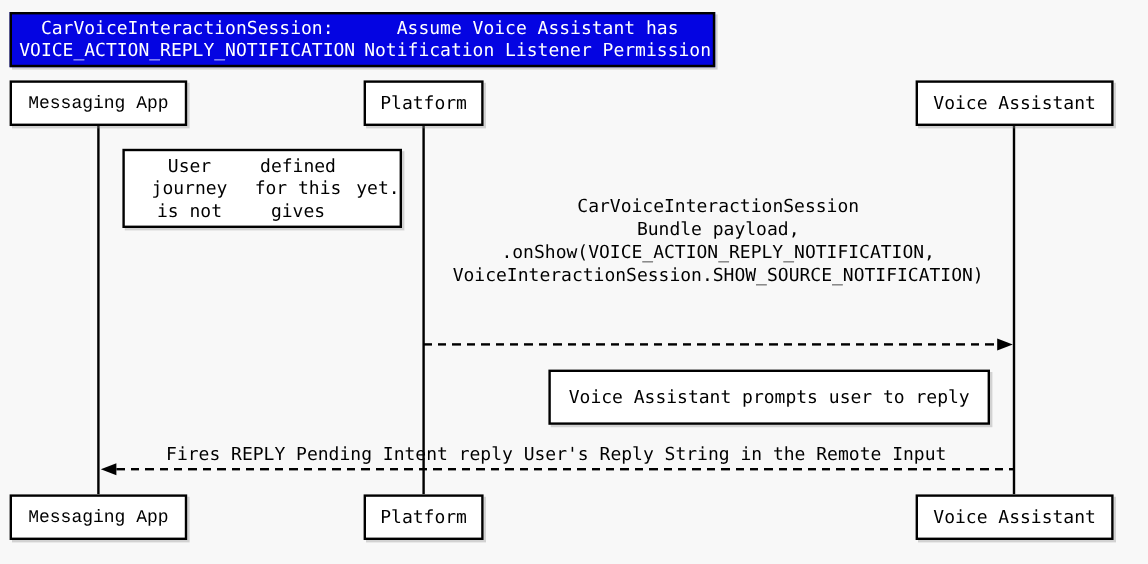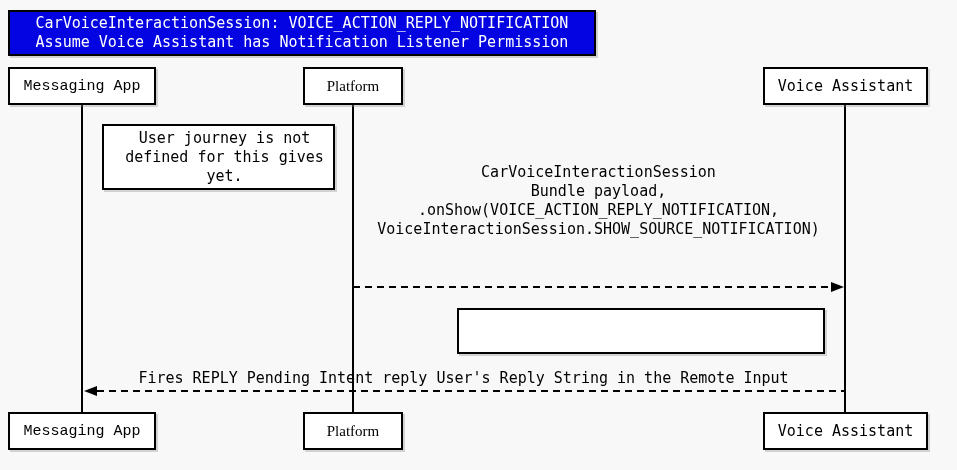--- a/index.html
+++ b/index.html
@@ -16,34 +16,34 @@
     font-family: "DejaVu Sans Mono", "Liberation Mono", monospace;
     font-size: 15px;
     color: #000000;
   }
   .box {
     position: absolute;
     box-sizing: border-box;
     border: 2px solid #000000;
     background: #ffffff;
     display: flex;
-    flex-direction: column;
+    flex-direction: row;
     align-items: center;
     justify-content: center;
     text-align: center;
     line-height: 19px;
     box-shadow: 2px 2px 0 rgba(140,140,140,0.35);
   }
   .title-box {
     left: 8px; top: 10px; width: 588px; height: 46px;
     background: #0404e2;
     color: #ffffff;
   }
   .actor-ma       { left: 8px;   width: 148px; font-family: Liberation Mono, monospace; }
-  .actor-platform { left: 303px; width: 100px; font-family: Liberation Serif, serif; }
+  .actor-platform { left: 303px; width: 100px; }
   .actor-va       { left: 763px; width: 165px; }
   .actor-top    { top: 67px;  height: 38px; }
   .actor-bottom { top: 412px; height: 38px; }
   .lifeline {
     position: absolute;
     top: 105px;
     width: 2px;
     height: 307px;
     background: #000000;
   }
@@ -117,20 +117,21 @@
     <div>CarVoiceInteractionSession</div>
     <div>Bundle payload,</div>
     <div>.onShow(VOICE_ACTION_REPLY_NOTIFICATION,</div>
     <div>VoiceInteractionSession.SHOW_SOURCE_NOTIFICATION)</div>
   </div>
 
   <div class="dash-line arrow-1-line"></div>
   <div class="arrowhead arrowhead-right"></div>
 
   <div class="box note-2">
+    <div>Voice Assistant prompts user to reply</div>
   </div>
 
   <div class="msg-label msg-2-label">
     <div>Fires REPLY Pending Intent reply User's Reply String in the Remote Input</div>
   </div>
 
   <div class="dash-line arrow-2-line"></div>
   <div class="arrowhead arrowhead-left"></div>
 
   <div class="box actor-bottom actor-ma">

